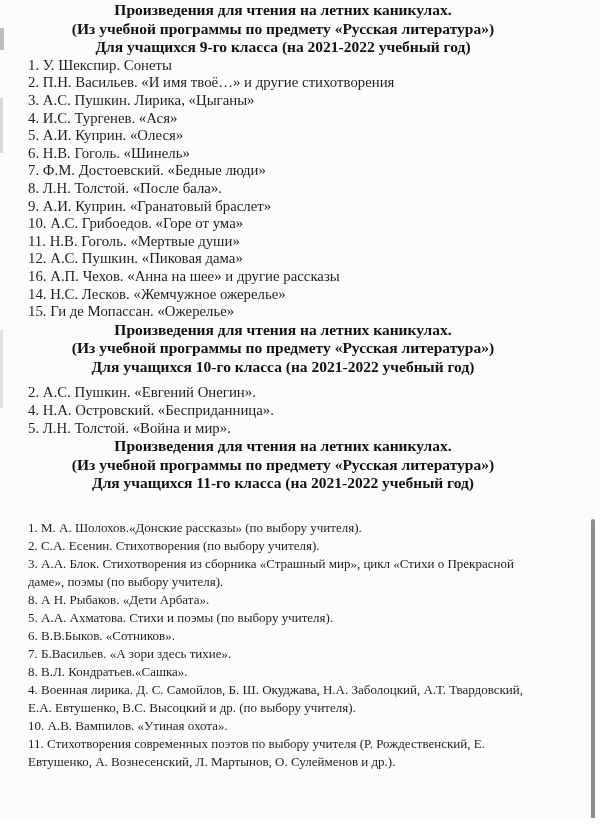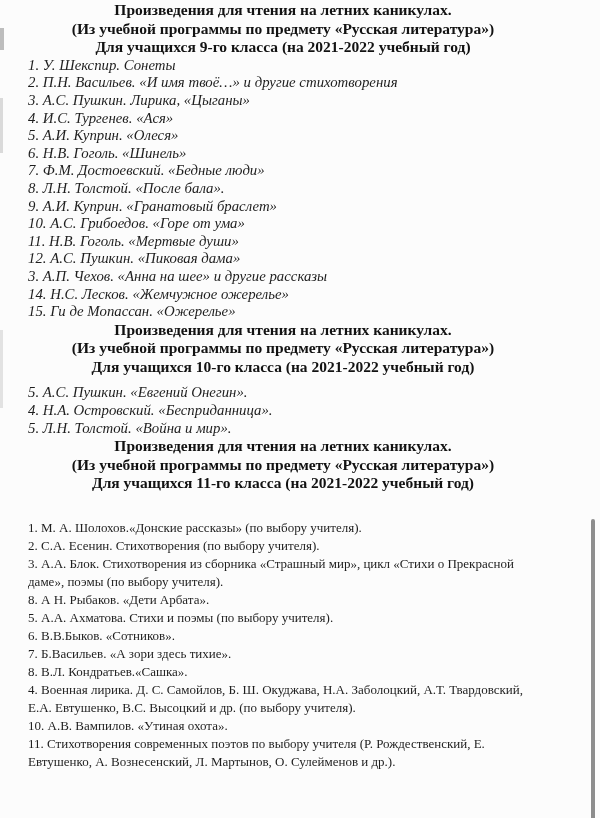--- a/index.html
+++ b/index.html
@@ -26,21 +26,21 @@
     line-height: 18.6px;
     color: #121212;
     padding-right: 34px;
   }
   .heading-line { white-space: nowrap; }
   .items p.item {
     margin: 0;
     font-size: 14.8px;
     line-height: 17.6px;
   }
-  .section-0 .items, .section-1 .items { white-space: nowrap; font-style: italic; }
+  .section-0 .items, .section-1 .items { white-space: nowrap; }
   .section-1 .items { margin-top: 8px; }
   .section-2 .items {
     margin-top: 26px;
     max-width: 499px;
   }
   .section-2 .items p.item {
     font-size: 13px;
     line-height: 18px;
   }
   
@@ -82,33 +82,33 @@
         <p class="item">3. А.С. Пушкин. Лирика, «Цыганы»</p>
         <p class="item">4. И.С. Тургенев. «Ася»</p>
         <p class="item">5. А.И. Куприн. «Олеся»</p>
         <p class="item">6. Н.В. Гоголь. «Шинель»</p>
         <p class="item">7. Ф.М. Достоевский. «Бедные люди»</p>
         <p class="item">8. Л.Н. Толстой. «После бала».</p>
         <p class="item">9. А.И. Куприн. «Гранатовый браслет»</p>
         <p class="item">10. А.С. Грибоедов. «Горе от ума»</p>
         <p class="item">11. Н.В. Гоголь. «Мертвые души»</p>
         <p class="item">12. А.С. Пушкин. «Пиковая дама»</p>
-        <p class="item">3. А.П. Чехов. «Анна на шее» и другие рассказы</p>
+        <p class="item">16. А.П. Чехов. «Анна на шее» и другие рассказы</p>
         <p class="item">14. Н.С. Лесков. «Жемчужное ожерелье»</p>
         <p class="item">15. Ги де Мопассан. «Ожерелье»</p>
       </div>
     </section>
     <section class="section section-1">
       <div class="heading">
         <div class="heading-line">Произведения для чтения на летних каникулах.</div>
         <div class="heading-line">(Из учебной программы по предмету «Русская литература»)</div>
         <div class="heading-line">Для учащихся 10-го класса (на 2021-2022 учебный год)</div>
       </div>
       <div class="items">
-        <p class="item">5. А.С. Пушкин. «Евгений Онегин».</p>
+        <p class="item">2. А.С. Пушкин. «Евгений Онегин».</p>
         <p class="item">4. Н.А. Островский. «Бесприданница».</p>
         <p class="item">5. Л.Н. Толстой. «Война и мир».</p>
       </div>
     </section>
     <section class="section section-2">
       <div class="heading">
         <div class="heading-line">Произведения для чтения на летних каникулах.</div>
         <div class="heading-line">(Из учебной программы по предмету «Русская литература»)</div>
         <div class="heading-line">Для учащихся 11-го класса (на 2021-2022 учебный год)</div>
       </div>

